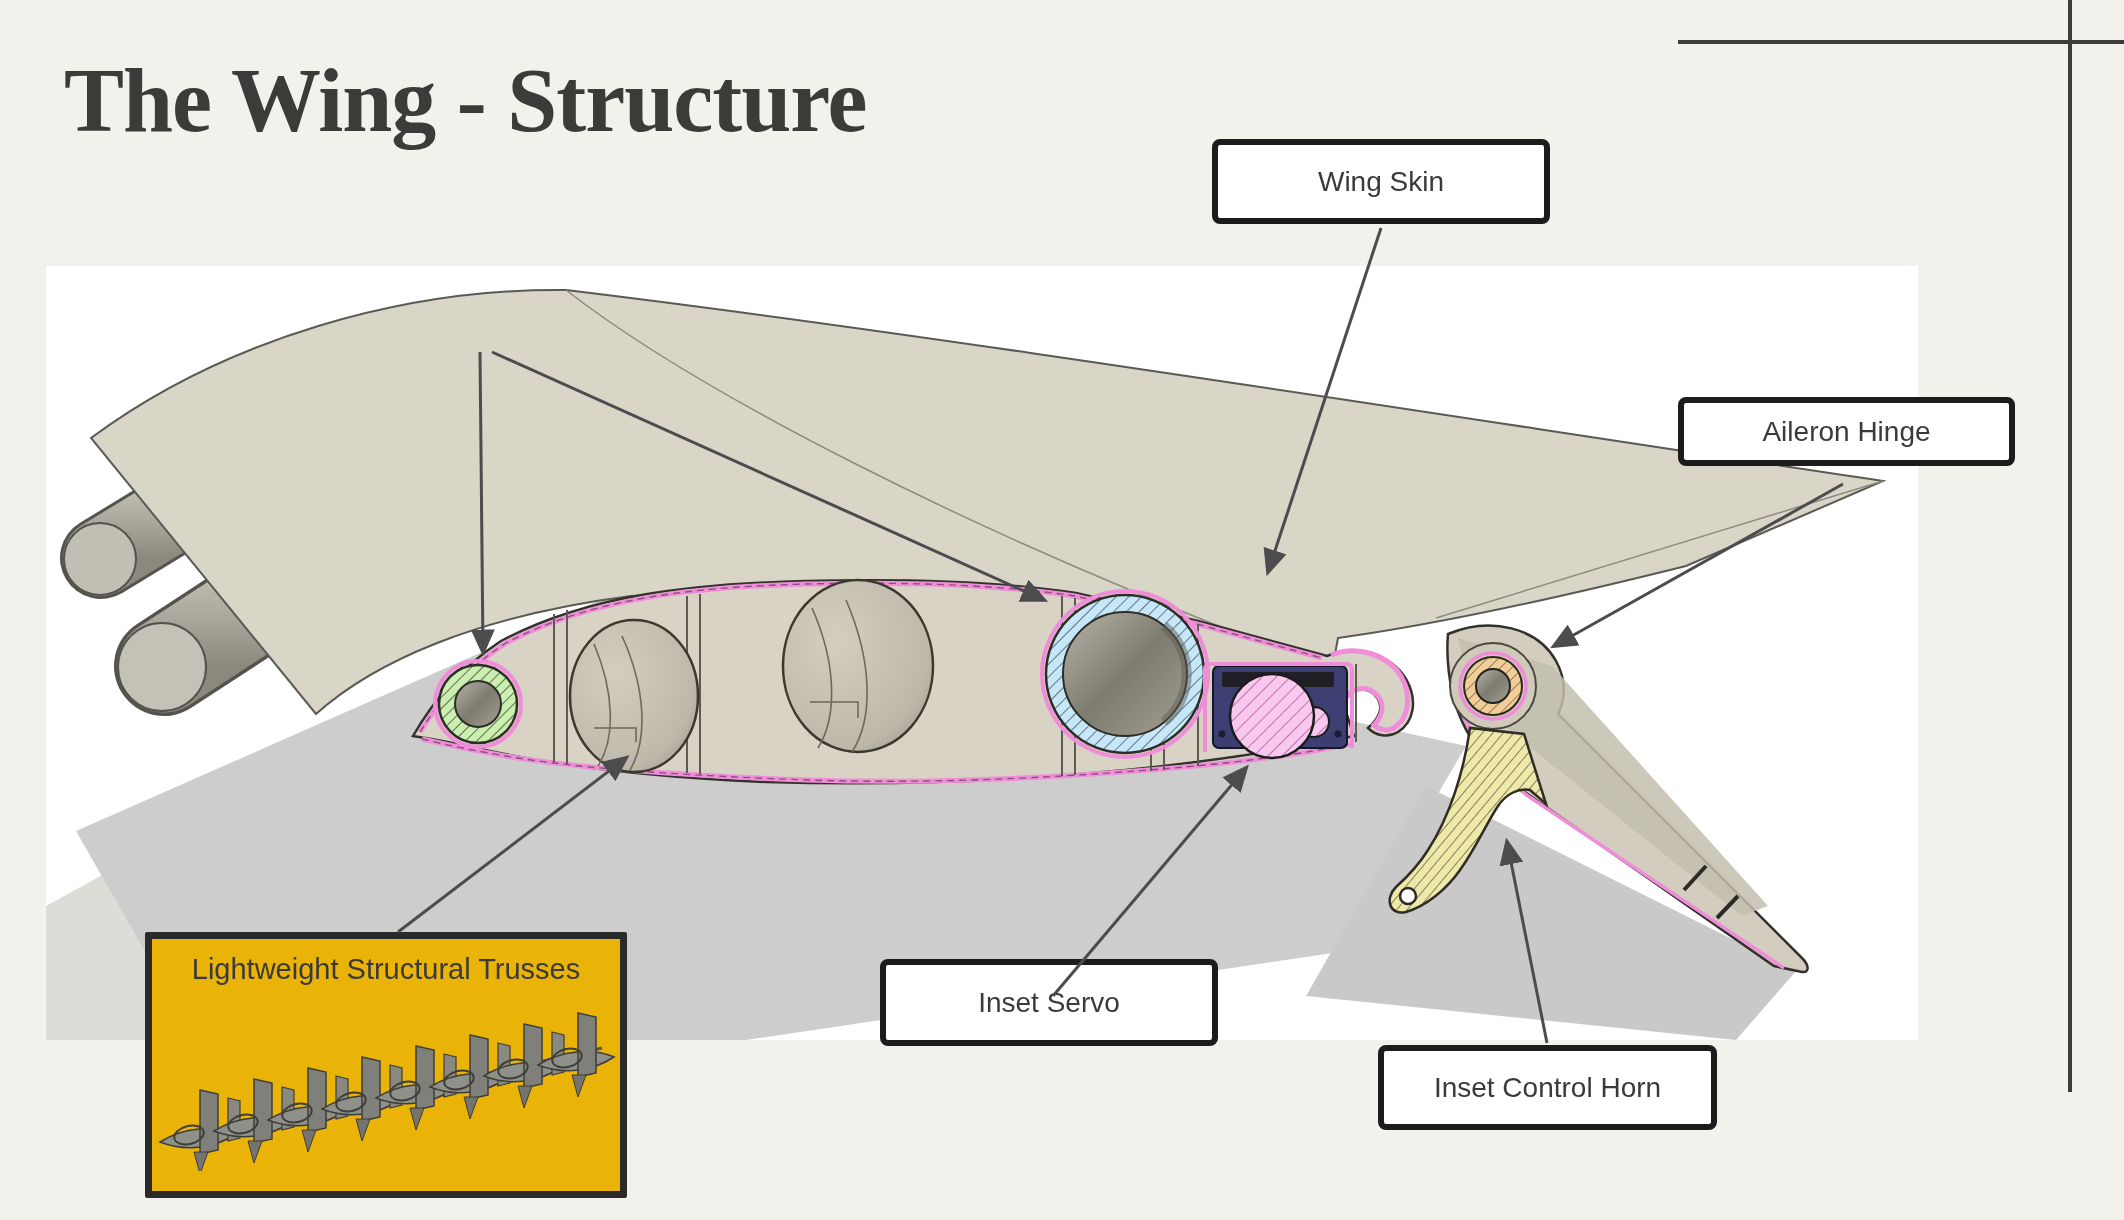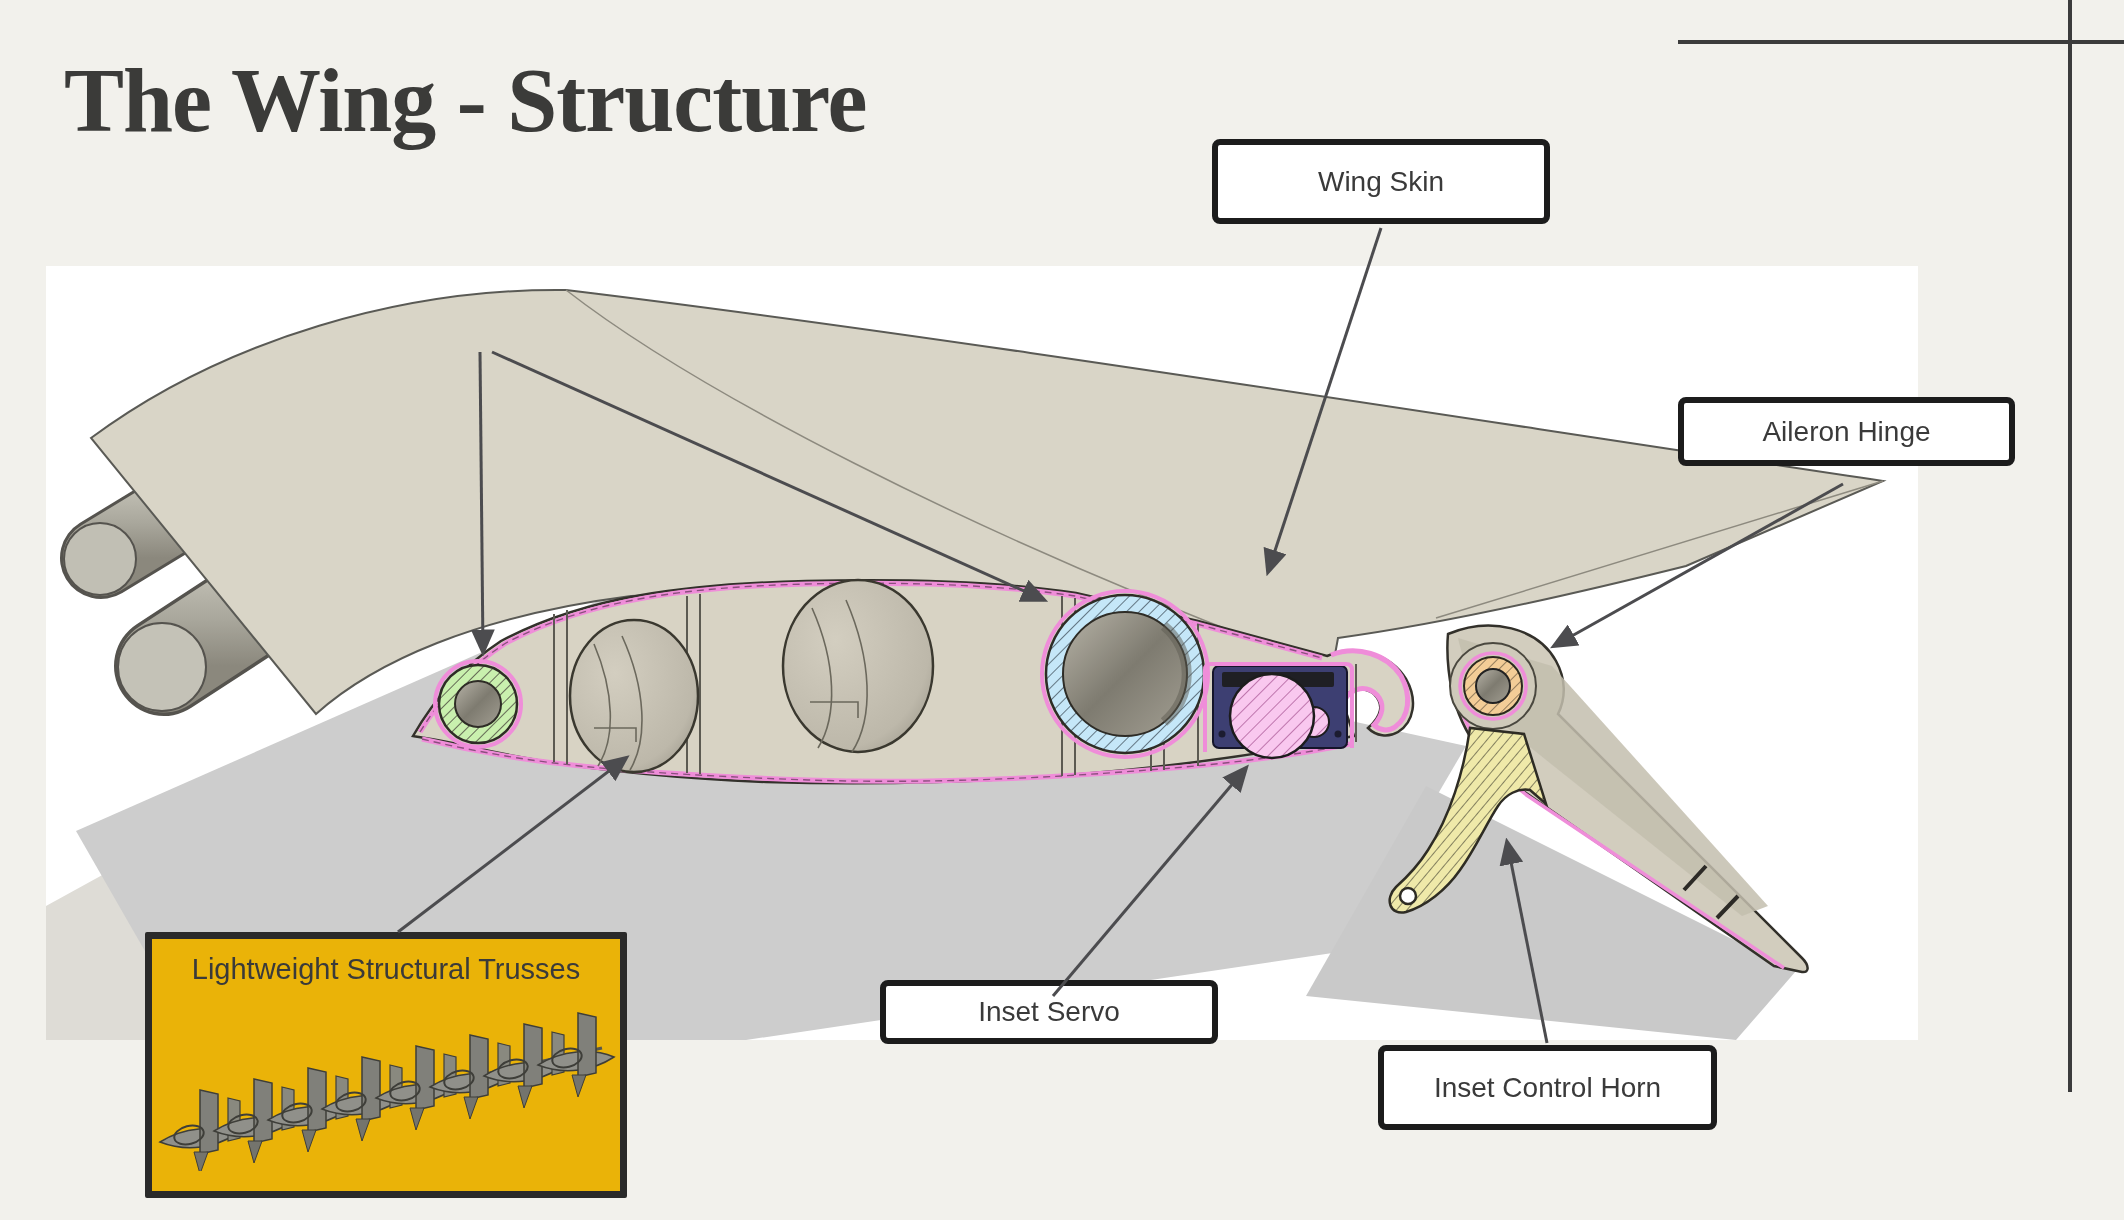--- a/index.html
+++ b/index.html
@@ -11,21 +11,21 @@
   .rule-v{position:absolute;left:2068px;top:0;width:4px;height:1092px;background:#3c3c3c;}
   .canvas{position:absolute;left:46px;top:266px;width:1872px;height:774px;background:#ffffff;}
   .canvas svg{display:block;}
   .arrow-layer{position:absolute;left:0;top:0;width:2124px;height:1220px;pointer-events:none;}
   .callout{position:absolute;background:#ffffff;border:6px solid #1c1c1c;border-radius:8px;
            display:flex;align-items:center;justify-content:center;text-align:center;
            color:#3a3a3a;font-size:28px;line-height:1.35;box-sizing:border-box;padding:4px 16px;}
   .co-load{left:262px;top:220px;width:438px;height:130px;}
   .co-skin{left:1212px;top:139px;width:338px;height:85px;}
   .co-hinge{left:1678px;top:397px;width:337px;height:69px;}
-  .co-servo{left:880px;top:980px;width:338px;height:64px;}
+  .co-servo{left:880px;top:959px;width:338px;height:87px;}
   .co-horn{left:1378px;top:1045px;width:339px;height:85px;}
   .truss-box{position:absolute;left:145px;top:932px;width:482px;height:266px;background:#eab308;
              border:7px solid #2a2a2a;border-radius:2px;box-sizing:border-box;}
   .truss-label{width:100%;text-align:center;color:#3a3a3a;font-size:29px;margin-top:14px;}
 </style>
 </head>
 <body>
 
 <div class="slide">
 

